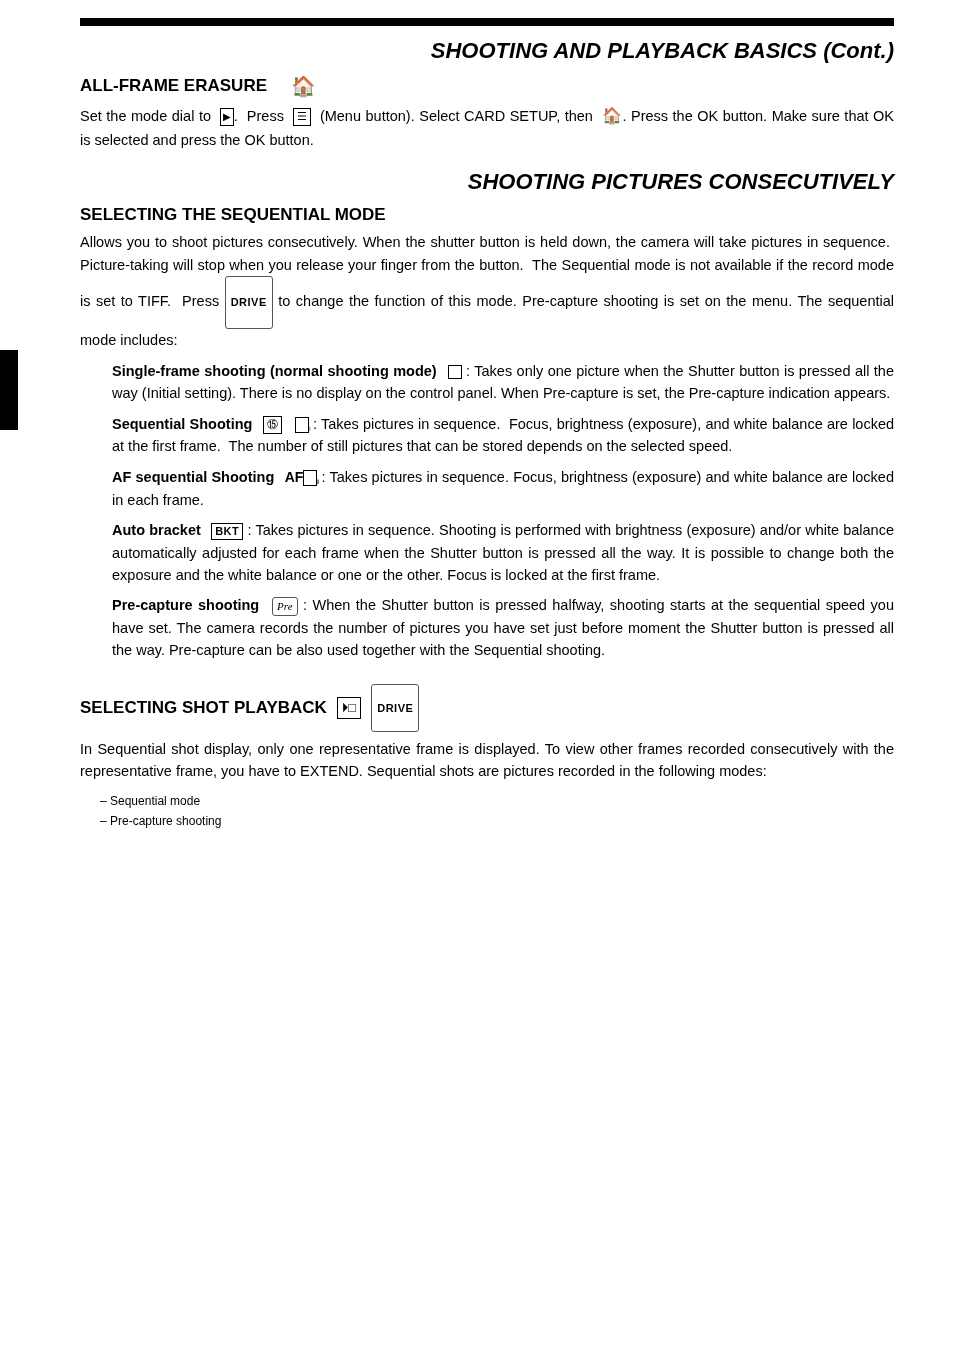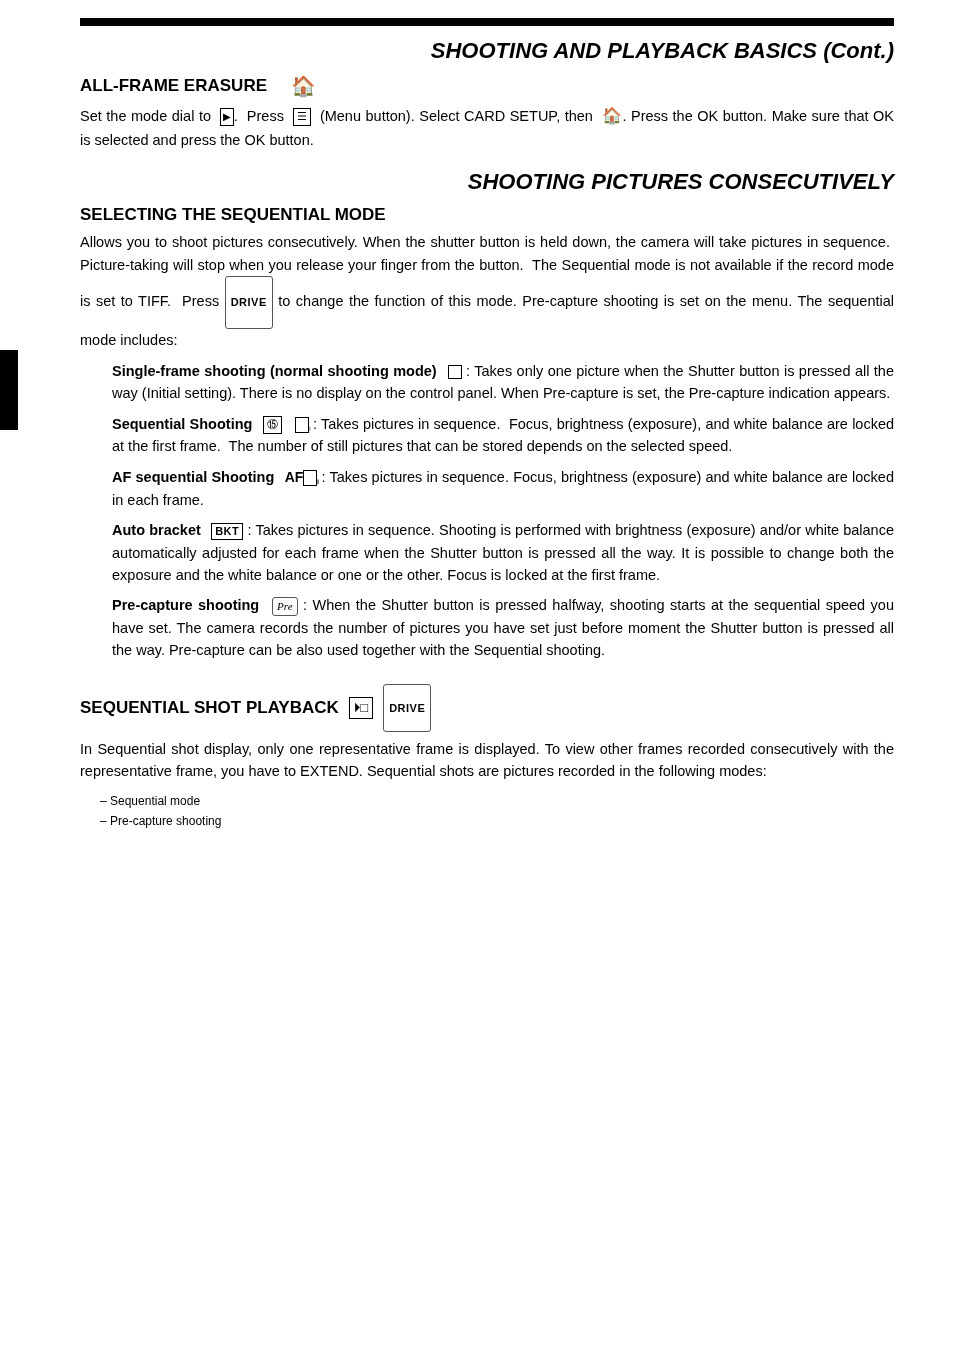--- a/index.html
+++ b/index.html
@@ -216,21 +216,21 @@
       <div>
         <span class="list-item-label">Pre-capture shooting&nbsp;</span>
         <span class="pre-icon">Pre</span>
         <span> : </span>
         <span class="list-item-label-normal">When the Shutter button is pressed halfway, shooting starts at the sequential speed you have set. The camera records the number of pictures you have set just before moment the Shutter button is pressed all the way. Pre-capture can be also used together with the Sequential shooting.</span>
       </div>
     </div>
 
     <div style="margin-top: 22px;">
       <div class="subsection-header-row">
-        <span class="subsection-title" style="margin:0;">SEQUENTIAL SHOT PLAYBACK</span>
+        <span class="subsection-title" style="margin:0;">SELECTING SHOT PLAYBACK</span>
         <span class="icon-box" style="font-size:13px;padding:1px 4px;">⏵□</span>
         <span class="drive-btn">DRIVE</span>
       </div>
       <div class="body-text">
         In Sequential shot display, only one representative frame is displayed. To view other frames recorded consecutively with the representative frame, you have to EXTEND.
         Sequential shots are pictures recorded in the following modes:
       </div>
       <ul class="bullet-list">
         <li>Sequential mode</li>
         <li>Pre-capture shooting</li>

